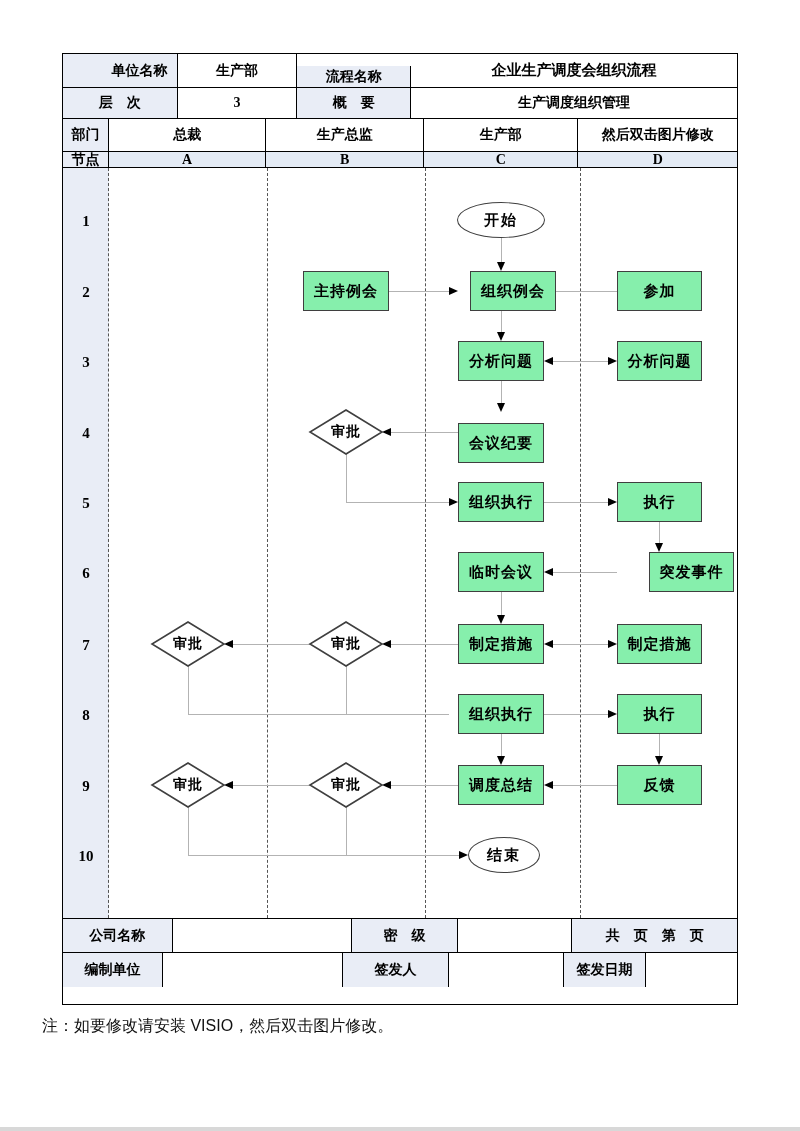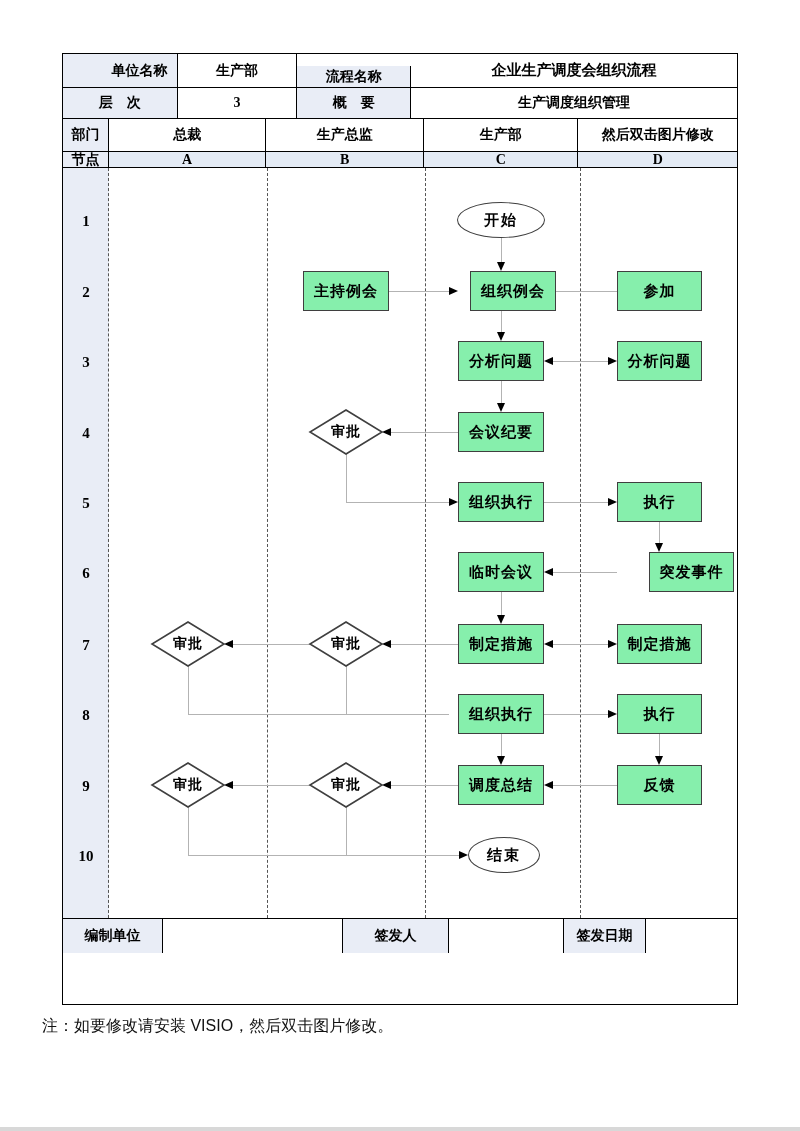--- a/index.html
+++ b/index.html
@@ -151,21 +151,21 @@
 
     <div class="box" style="left:395px;top:173px;">分析问题</div>
     <div class="box dbox" style="left:554px;top:173px;">分析问题</div>
 
     <div class="diamond" style="left:245px;top:240px;">
       <svg width="76" height="48" viewBox="0 0 76 48">
           <polygon points="38,2 74,24 38,46 2,24" fill="#ffffff" stroke="#3f3f3f" stroke-width="1.6"></polygon>
         </svg>
       <span>审批</span>
     </div>
-    <div class="box" style="left:395px;top:244px;">会议纪要</div>
+    <div class="box" style="left:395px;top:255px;">会议纪要</div>
 
     <div class="box" style="left:395px;top:314px;">组织执行</div>
     <div class="box dbox" style="left:554px;top:314px;">执行</div>
 
     <div class="box" style="left:395px;top:384px;">临时会议</div>
     <div class="box dbox" style="left:554px;top:384px;margin-left:32px;">突发事件</div>
 
     <div class="diamond" style="left:87px;top:452px;">
       <svg width="76" height="48" viewBox="0 0 76 48">
           <polygon points="38,2 74,24 38,46 2,24" fill="#ffffff" stroke="#3f3f3f" stroke-width="1.6"></polygon>
@@ -195,20 +195,27 @@
           <polygon points="38,2 74,24 38,46 2,24" fill="#ffffff" stroke="#3f3f3f" stroke-width="1.6"></polygon>
         </svg>
       <span>审批</span>
     </div>
     <div class="box" style="left:395px;top:597px;">调度总结</div>
     <div class="box dbox" style="left:554px;top:597px;">反馈</div>
 
     <div class="ellipse" style="left:405px;top:669px;width:72px;height:36px;">结束</div>
   </div>
 
+  <div class="trow" style="height:34px;">
+    <div class="cell lab" style="width:110px;">公司名称</div>
+    <div class="cell" style="width:180px;"></div>
+    <div class="cell lab" style="width:106px;">密　级</div>
+    <div class="cell" style="width:115px;"></div>
+    <div class="cell lab" style="width:165px;">共　页　第　页</div>
+  </div>
 
   <div class="trow" style="height:34px;border-bottom:none;">
     <div class="cell lab" style="width:100px;">编制单位</div>
     <div class="cell" style="width:180px;"></div>
     <div class="cell lab" style="width:106px;">签发人</div>
     <div class="cell" style="width:115px;"></div>
     <div class="cell lab" style="width:82px;">签发日期</div>
     <div class="cell" style="width:83px;"></div>
   </div>
 

